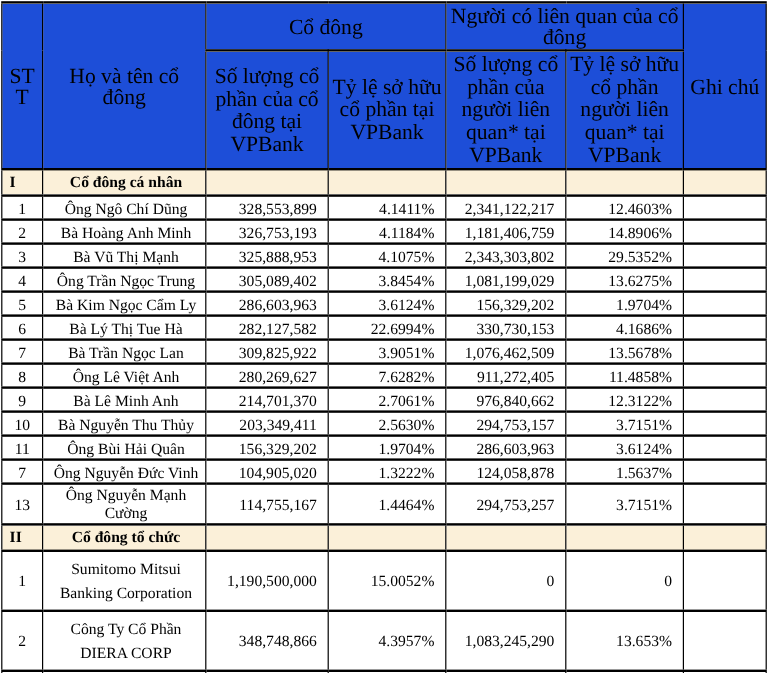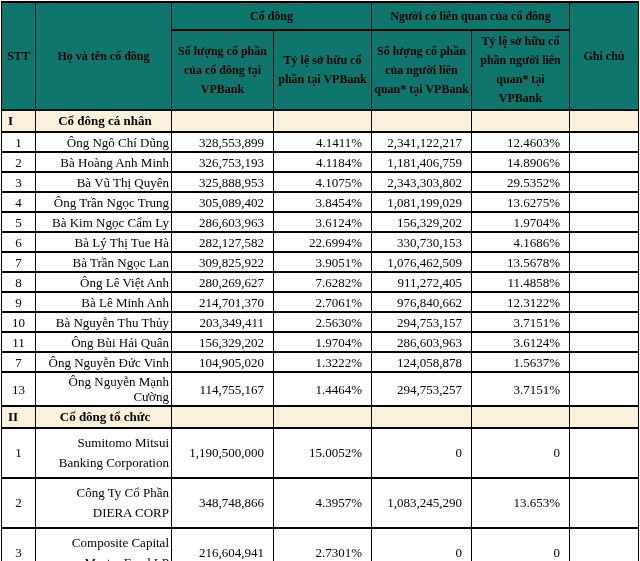--- a/index.html
+++ b/index.html
@@ -33,25 +33,25 @@
   col.c-stt    { width: 34px;  }
   col.c-name   { width: 136px; }
   col.c-sh     { width: 102px; }
   col.c-pct    { width: 98px;  }
   col.c-rsh    { width: 100px; }
   col.c-rpct   { width: 98px;  }
   col.c-note   { width: 69px;  }
 
   
   thead th {
-    font-weight: bold;
-    font-size: 12px;
+    font-weight: normal;
+    font-size: 18px;
     text-align: center;
     padding: 1px 2px;
-    background: #0f766e;
+    background: #1d4ed8;
   }
   tr.h-group th { height: 24px; line-height: 18px; }
   tr.h-sub th   { height: 57px; line-height: 19px; }
 
   
   tr.section-row td {
     background: var(--section-bg, #FBF0D9);
     font-weight: bold;
     font-size: 13px;
     height: 18px;
@@ -63,21 +63,21 @@
 
   
   tbody td {
     font-size: 13px;
     background: #ffffff;
   }
   tr.kind-individual td { height: 16px; line-height: 15px; padding-top: 1px; padding-bottom: 1px; }
   tr.kind-organization td { height: 44px; line-height: 20px; padding-top: 2px; padding-bottom: 2px; }
 
   td.cell-stt  { text-align: center; }
-  td.cell-name { text-align: right; padding-left: 5px; padding-right: 2px; }
+  td.cell-name { text-align: center; padding-left: 5px; padding-right: 2px; }
   td.cell-num  { text-align: right; padding-right: 9px; }
   td.cell-note { }
 </style>
 </head>
 <body>
 
 <table class="sh-table">
   <colgroup>
     <col class="c-stt">
       <col class="c-name">
@@ -125,21 +125,21 @@
         <td class="cell-stt">2</td>
         <td class="cell-name">Bà Hoàng Anh Minh</td>
         <td class="cell-num">326,753,193</td>
         <td class="cell-num">4.1184%</td>
         <td class="cell-num">1,181,406,759</td>
         <td class="cell-num">14.8906%</td>
         <td class="cell-note"></td>
       </tr>
       <tr class="kind-individual">
         <td class="cell-stt">3</td>
-        <td class="cell-name">Bà Vũ Thị Quyên</td>
+        <td class="cell-name">Bà Vũ Thị Mạnh</td>
         <td class="cell-num">325,888,953</td>
         <td class="cell-num">4.1075%</td>
         <td class="cell-num">2,343,303,802</td>
         <td class="cell-num">29.5352%</td>
         <td class="cell-note"></td>
       </tr>
       <tr class="kind-individual">
         <td class="cell-stt">4</td>
         <td class="cell-name">Ông Trần Ngọc Trung</td>
         <td class="cell-num">305,089,402</td>

